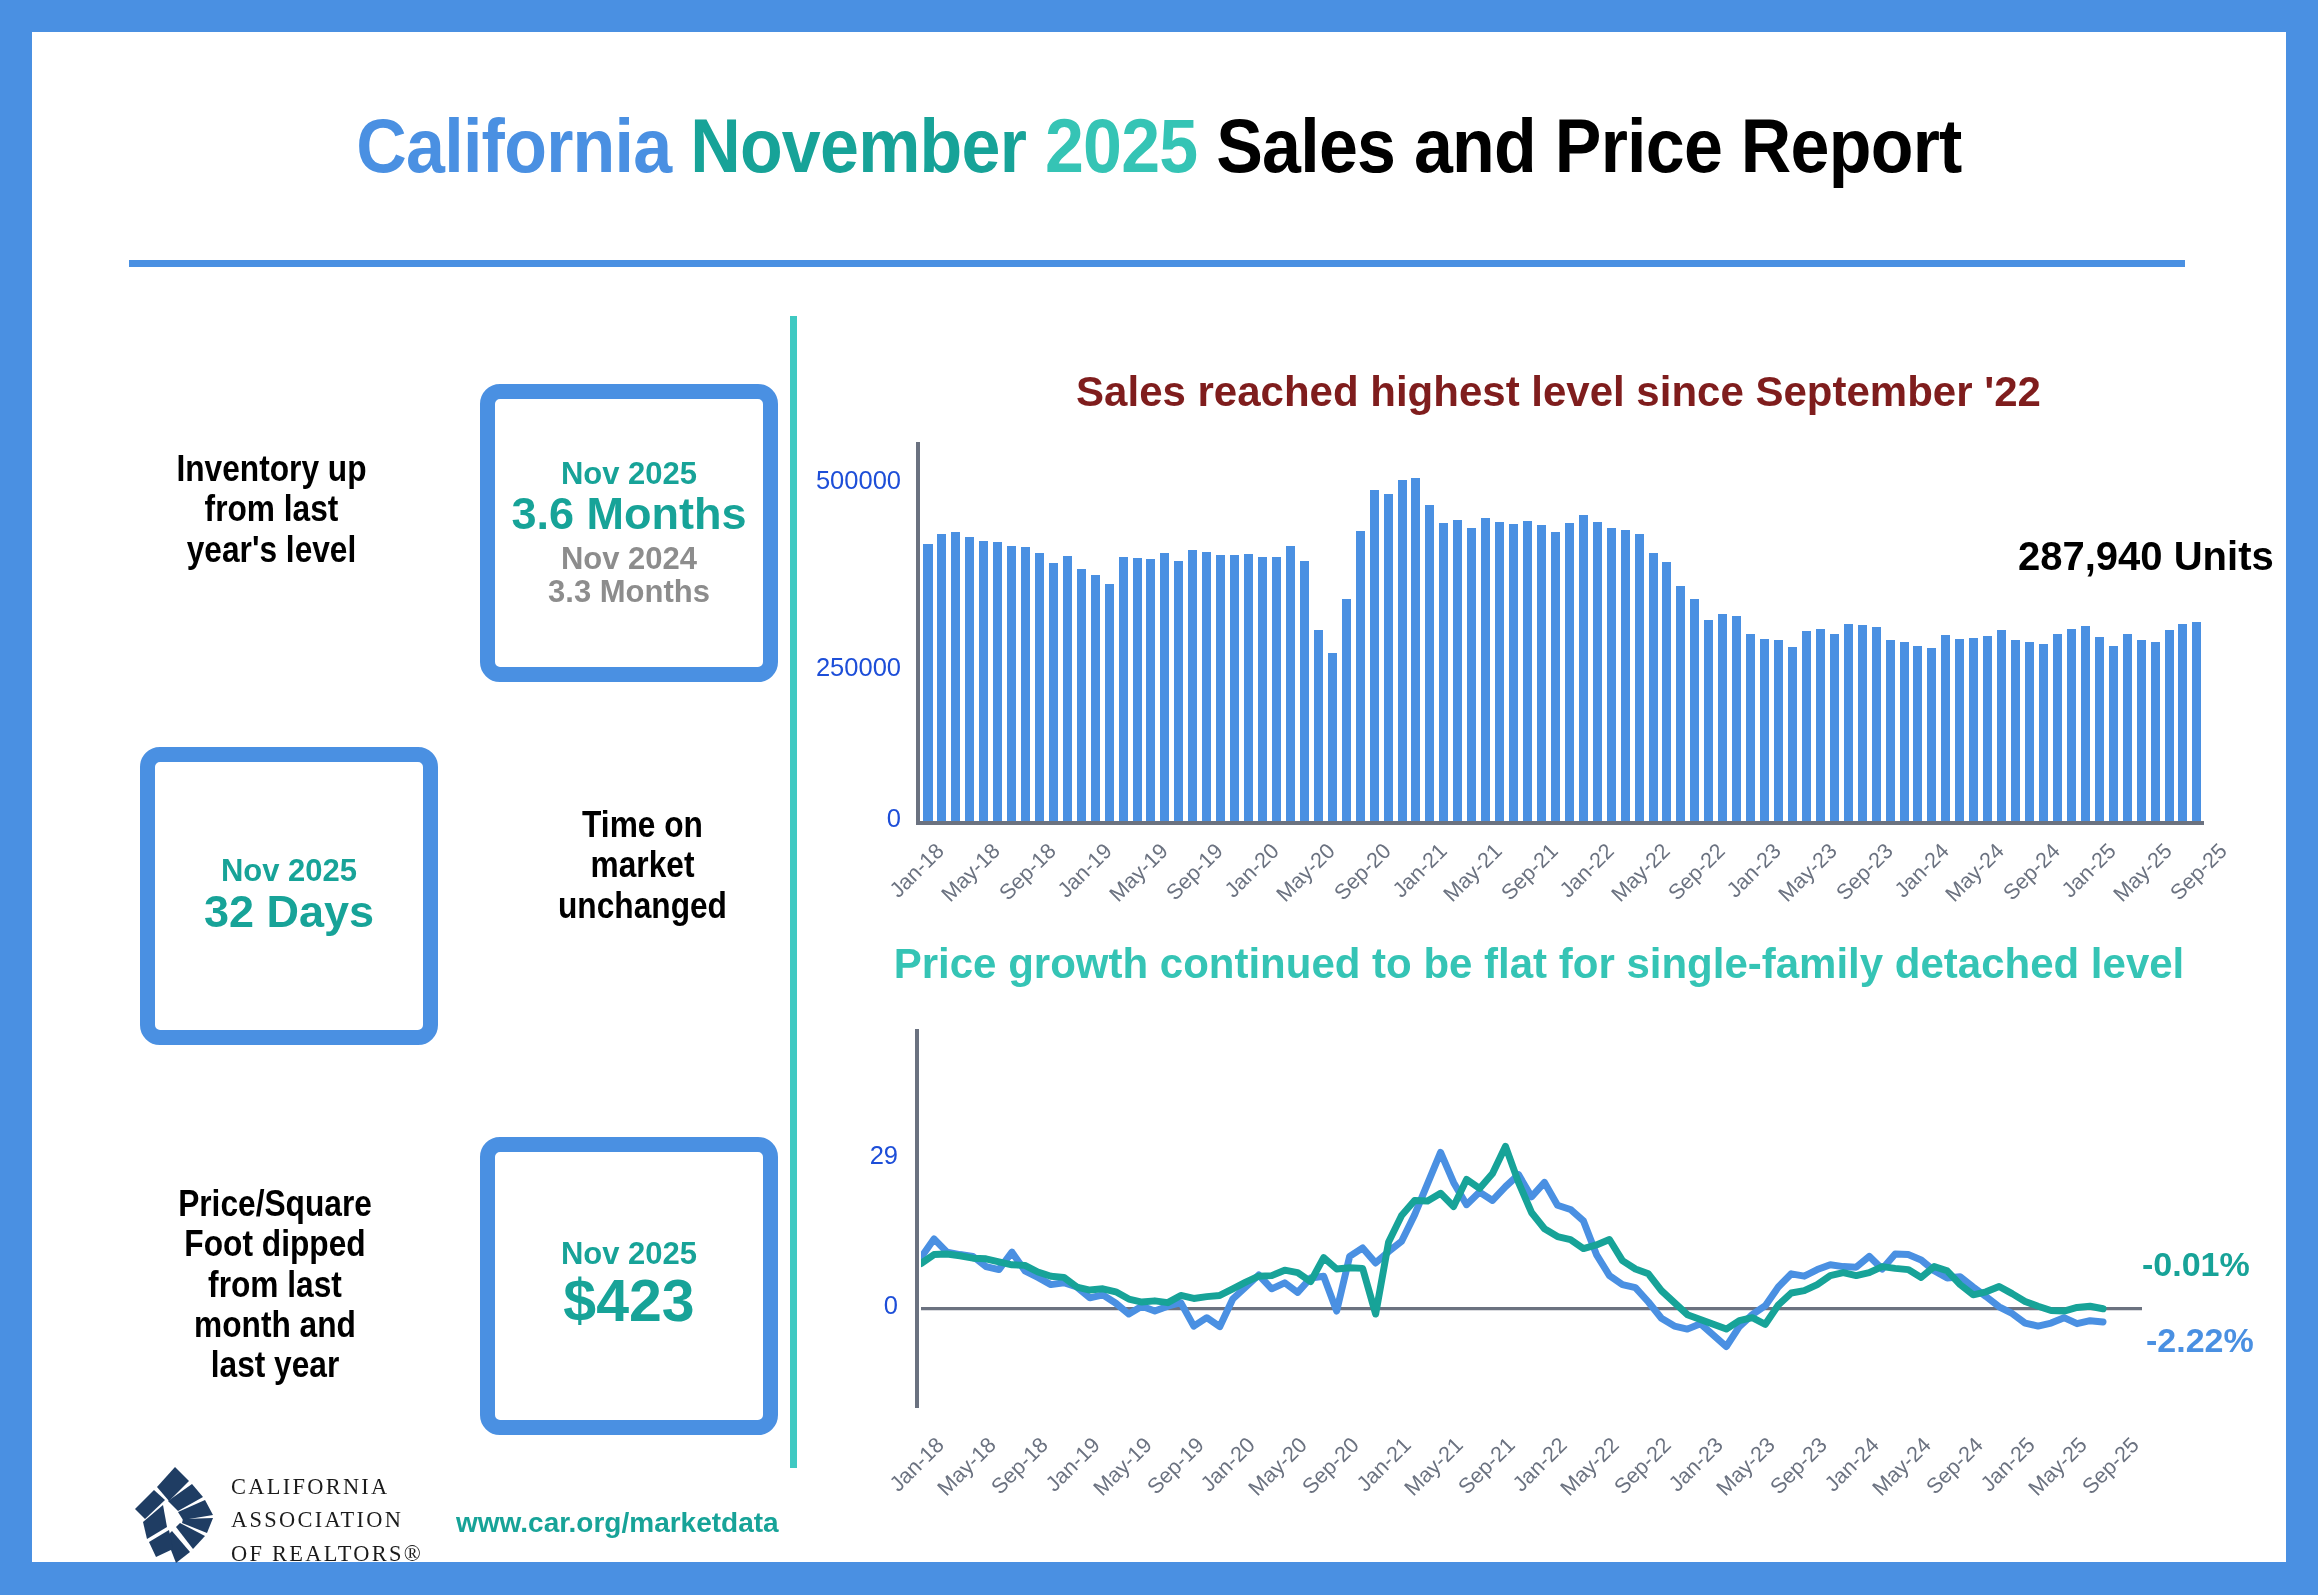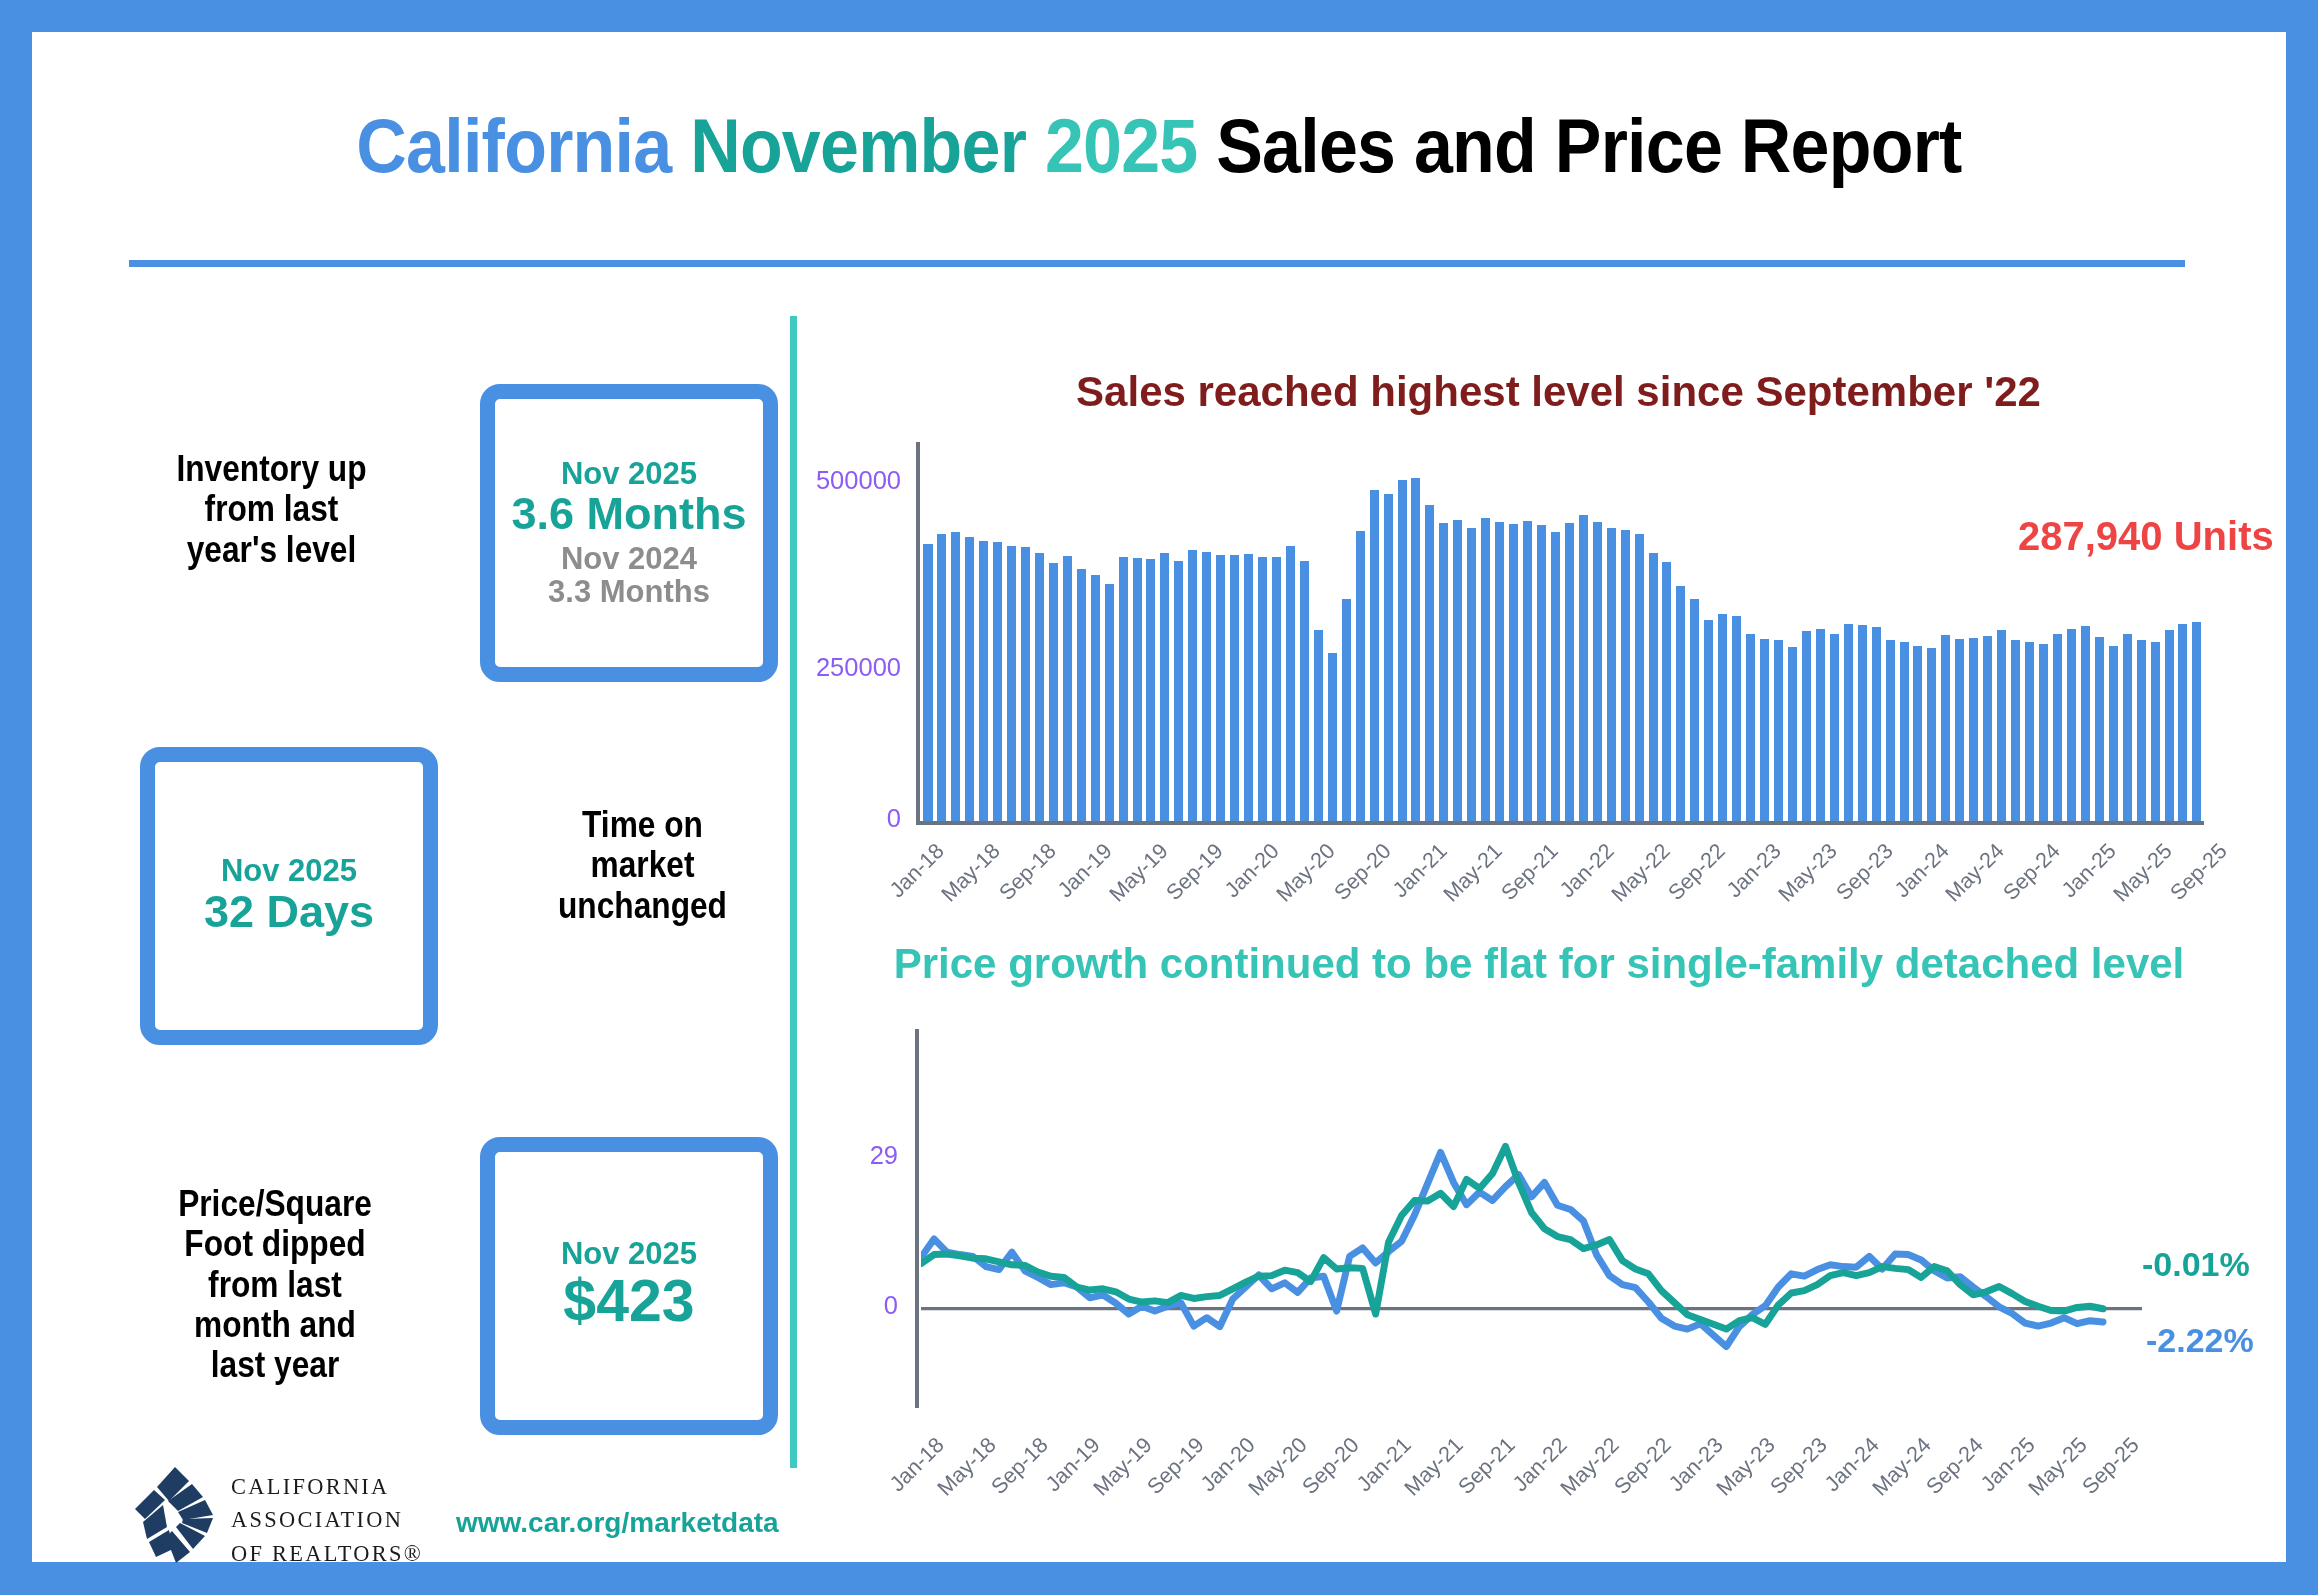--- a/index.html
+++ b/index.html
@@ -88,33 +88,33 @@
     position:absolute;text-align:center;font-weight:bold;
     font-family:"Liberation Sans Narrow","Liberation Sans",sans-serif;
     line-height:1.12;
   }
   #bar-title{left:796px;top:336px;width:1461px;font-size:42px;color:#7f1d1d;}
   #line-title{left:850px;top:908px;width:1314px;font-size:42px;color:#35C4B5;}
 
   .plot{position:absolute;}
   .axis-line{position:absolute;background:#6b7280;}
   .ytick{
-    position:absolute;color:#8b5cf6;font-size:25.5px;
+    position:absolute;color:#1d4ed8;font-size:25.5px;
     text-align:right;font-family:"Liberation Sans", sans-serif;
   }
   .xtick{
     position:absolute;color:#6b7280;font-size:21.6px;
     transform-origin:right top;transform:rotate(-45deg);
     white-space:nowrap;text-align:right;
     font-family:"Liberation Sans", sans-serif;
   }
   .bar{position:absolute;background:#4A90E2;bottom:0;}
   .units-label{
-    position:absolute;left:1986px;top:482px;
-    color:#ef4444;font-size:40px;font-weight:bold;
+    position:absolute;left:1986px;top:502px;
+    color:#000000;font-size:40px;font-weight:bold;
     font-family:"Liberation Sans Narrow","Liberation Sans",sans-serif;
     white-space:nowrap;
   }
   .endlbl{
     position:absolute;font-size:34px;font-weight:bold;
     font-family:"Liberation Sans Narrow","Liberation Sans",sans-serif;
     white-space:nowrap;
   }
   #lbl-sfh{left:2110px;top:1213px;color:#17A398;}
   #lbl-condo{left:2114px;top:1289px;color:#4A90E2;}

